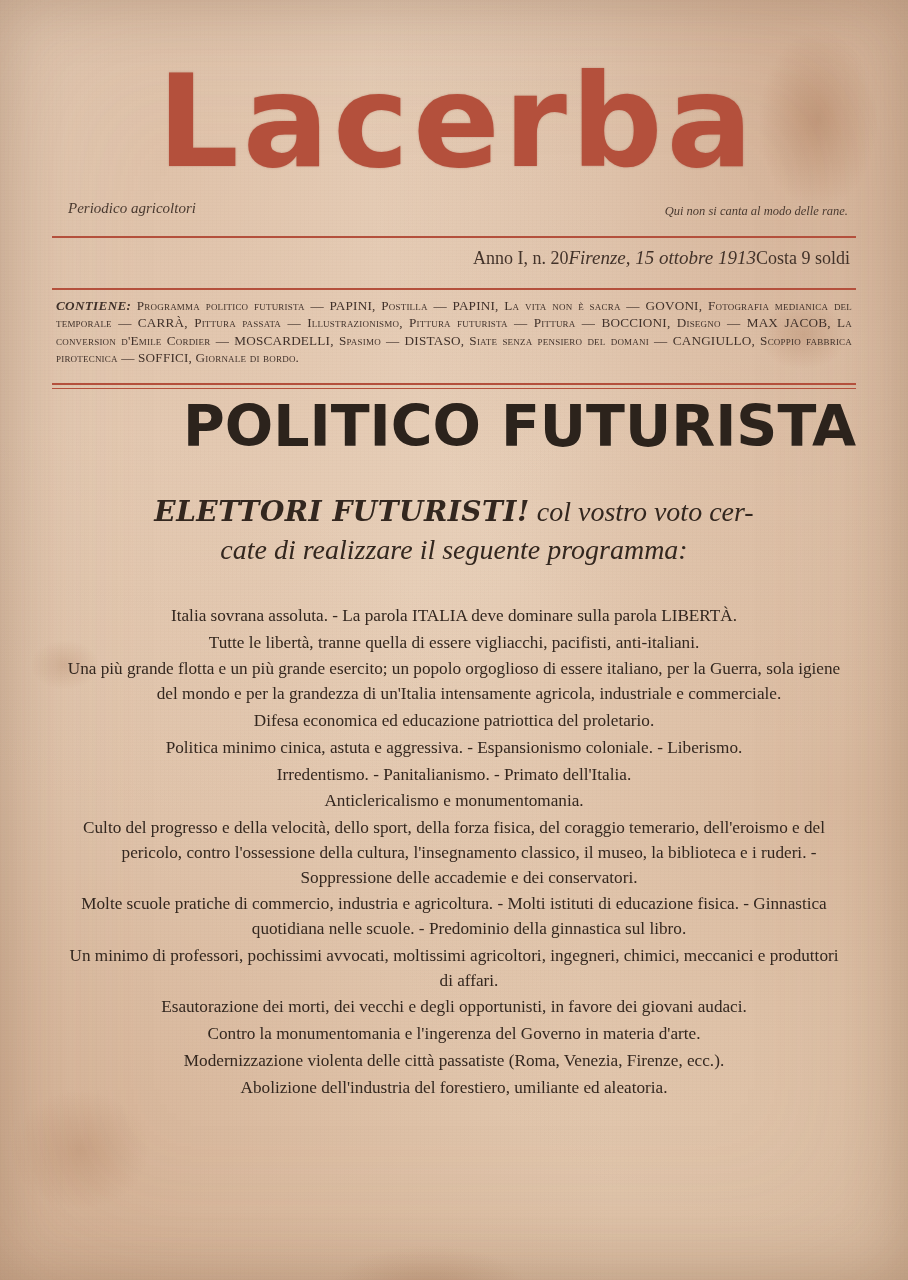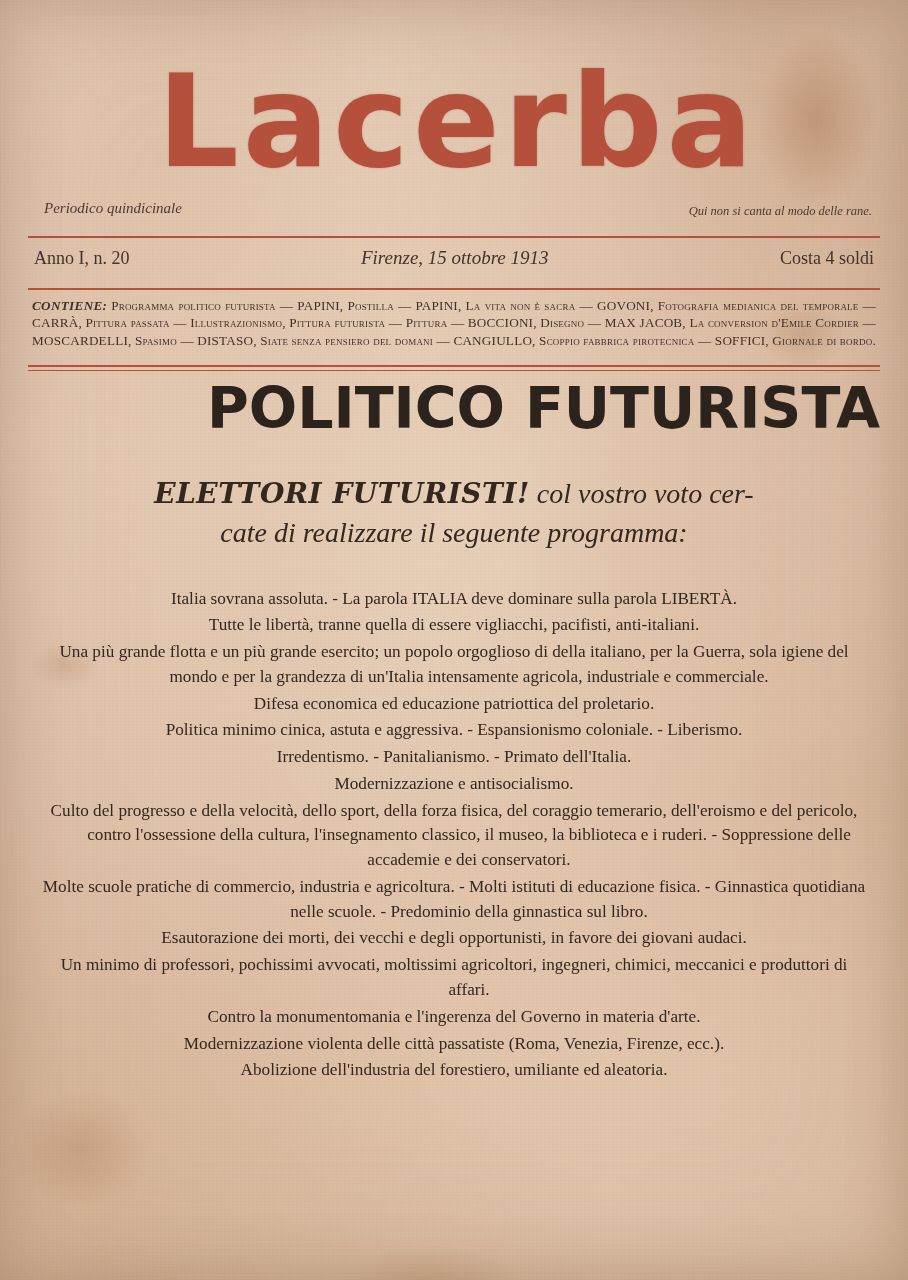--- a/index.html
+++ b/index.html
@@ -50,21 +50,21 @@
     background: radial-gradient(ellipse, rgba(150,92,56,.30), rgba(150,92,56,0) 70%); }
   .stain.s2 { width: 90px; height: 70px; right: 60px; top: 300px;
     background: radial-gradient(ellipse, rgba(150,92,56,.22), rgba(150,92,56,0) 70%); }
   .stain.s3 { width: 140px; height: 120px; left: 10px; top: 1090px;
     background: radial-gradient(ellipse, rgba(150,92,56,.20), rgba(150,92,56,0) 70%); }
   .stain.s4 { width: 70px; height: 50px; left: 30px; top: 640px;
     background: radial-gradient(ellipse, rgba(150,92,56,.18), rgba(150,92,56,0) 70%); }
   .stain.s5 { width: 200px; height: 90px; left: 330px; top: 1245px;
     background: radial-gradient(ellipse, rgba(150,92,56,.22), rgba(150,92,56,0) 70%); }
 
-  .content { position: relative; z-index: 3; padding: 0 28px; }
+  .content { position: relative; z-index: 3; padding: 0 52px; }
 
   .masthead {
     text-align: center;
     font-family: "DejaVu Sans", sans-serif;
     font-weight: bold;
     font-size: 128px;
     line-height: 1;
     color: #b4503c;
     letter-spacing: 4px;
     margin: 58px 0 0 0;
@@ -90,21 +90,21 @@
     color: #4a3a30;
   }
   .rule {
     border: 0;
     border-top: 2px solid #b4503c;
     margin: 10px 0 0 0;
   }
   .rule.thin { border-top: 1px solid #b4503c; margin-top: 3px; }
   .issue-row {
     display: flex;
-    justify-content: space-between;
+    justify-content: flex-end;
     align-items: baseline;
     font-size: 19px;
     padding: 9px 6px 9px 6px;
     color: #43332a;
   }
   .issue-row .center { font-style: italic; font-size: 19px; }
   .issue-row .left, .issue-row .right { font-size: 18px; }
 
   .contents {
     font-size: 13.2px;
@@ -202,30 +202,30 @@
   <div class="stain s2"></div>
   <div class="stain s3"></div>
   <div class="stain s4"></div>
   <div class="stain s5"></div>
 
   <div class="content">
 
     <div class="masthead">Lacerba</div>
 
     <div class="sub-row">
-      <div class="periodic">Periodico quindicinale</div>
+      <div class="periodic">Periodico agricoltori</div>
       <div class="motto">Qui non si canta al modo delle rane.</div>
     </div>
 
     <hr class="rule">
 
     <div class="issue-row">
       <div class="left">Anno I, n. 20</div>
       <div class="center">Firenze, 15 ottobre 1913</div>
-      <div class="right">Costa  4 soldi</div>
+      <div class="right">Costa  9 soldi</div>
     </div>
 
     <hr class="rule">
 
     <div class="contents">
       <span class="kw">CONTIENE:</span>
       <span class="sc">Programma politico futurista — PAPINI, Postilla — PAPINI, La vita non è sacra — GOVONI, Fotografia medianica del temporale — CARRÀ, Pittura passata — Illustrazionismo, Pittura futurista — Pittura — BOCCIONI, Disegno — MAX JACOB, La conversion d'Emile Cordier — MOSCARDELLI, Spasimo — DISTASO, Siate senza pensiero del domani — CANGIULLO, Scoppio fabbrica pirotecnica — SOFFICI, Giornale di bordo.</span>
     </div>
 
     <hr class="rule">
@@ -234,29 +234,29 @@
     <div class="title2">POLITICO FUTURISTA</div>
 
     <div class="callout">
       <span class="lead">ELETTORI FUTURISTI!</span><span> col vostro voto cer-</span>
       <span class="l2">cate di realizzare il seguente programma:</span>
     </div>
 
     <div class="points">
       <div class="point">Italia sovrana assoluta. - La parola ITALIA deve dominare sulla parola LIBERTÀ.</div>
       <div class="point">Tutte le libertà, tranne quella di essere vigliacchi, pacifisti, anti-italiani.</div>
-      <div class="point">Una più grande flotta e un più grande esercito; un popolo orgoglioso di della italiano, per la Guerra, sola igiene del mondo e per la grandezza di un'Italia intensamente agricola, industriale e commerciale.</div>
+      <div class="point">Una più grande flotta e un più grande esercito; un popolo orgoglioso di essere italiano, per la Guerra, sola igiene del mondo e per la grandezza di un'Italia intensamente agricola, industriale e commerciale.</div>
       <div class="point">Difesa economica ed educazione patriottica del proletario.</div>
       <div class="point">Politica minimo cinica, astuta e aggressiva. - Espansionismo coloniale. - Liberismo.</div>
       <div class="point">Irredentismo. - Panitalianismo. - Primato dell'Italia.</div>
-      <div class="point">Modernizzazione e antisocialismo.</div>
+      <div class="point">Anticlericalismo e monumentomania.</div>
       <div class="point">Culto del progresso e della velocità, dello sport, della forza fisica, del coraggio temerario, dell'eroismo e del pericolo, contro l'ossessione della cultura, l'insegnamento classico, il museo, la biblioteca e i ruderi. - Soppressione delle accademie e dei conservatori.</div>
       <div class="point">Molte scuole pratiche di commercio, industria e agricoltura. - Molti istituti di educazione fisica. - Ginnastica quotidiana nelle scuole. - Predominio della ginnastica sul libro.</div>
+      <div class="point">Un minimo di professori, pochissimi avvocati, moltissimi agricoltori, ingegneri, chimici, meccanici e produttori di affari.</div>
       <div class="point">Esautorazione dei morti, dei vecchi e degli opportunisti, in favore dei giovani audaci.</div>
-      <div class="point">Un minimo di professori, pochissimi avvocati, moltissimi agricoltori, ingegneri, chimici, meccanici e produttori di affari.</div>
       <div class="point">Contro la monumentomania e l'ingerenza del Governo in materia d'arte.</div>
       <div class="point">Modernizzazione violenta delle città passatiste (Roma, Venezia, Firenze, ecc.).</div>
       <div class="point">Abolizione dell'industria del forestiero, umiliante ed aleatoria.</div>
     </div>
 
   </div>
 
 
   <div class="edge-shadow"></div>
 </div>

